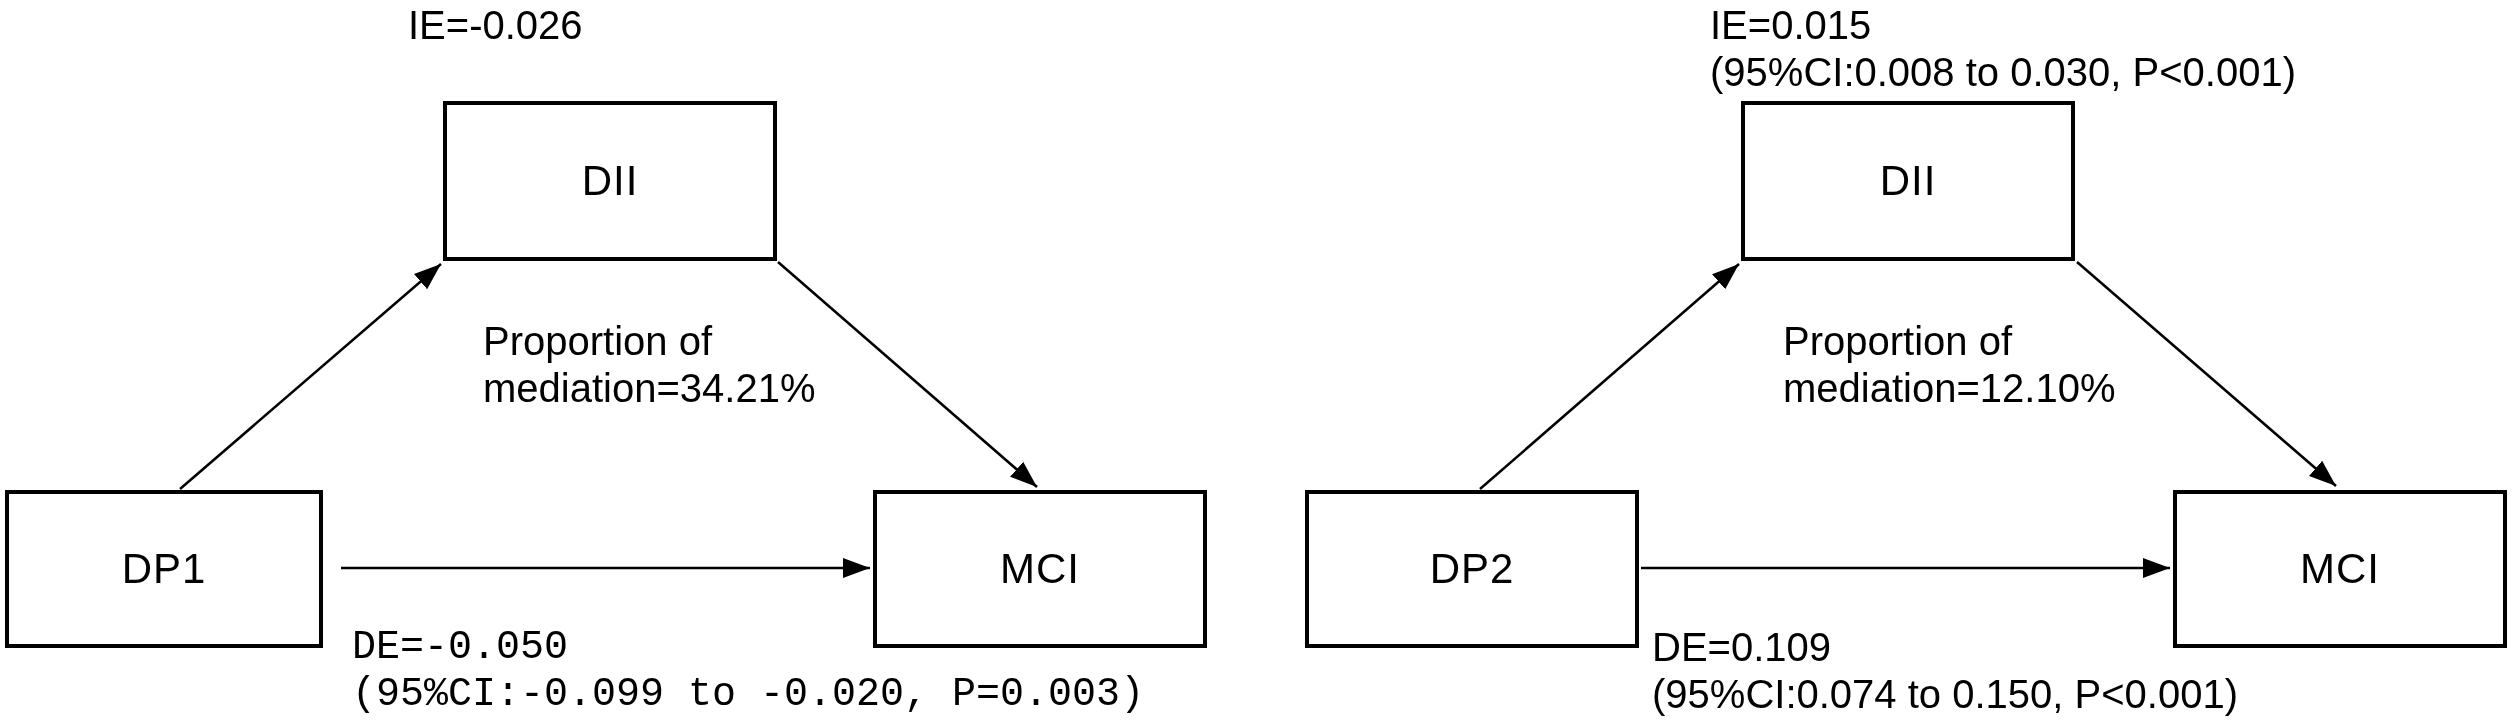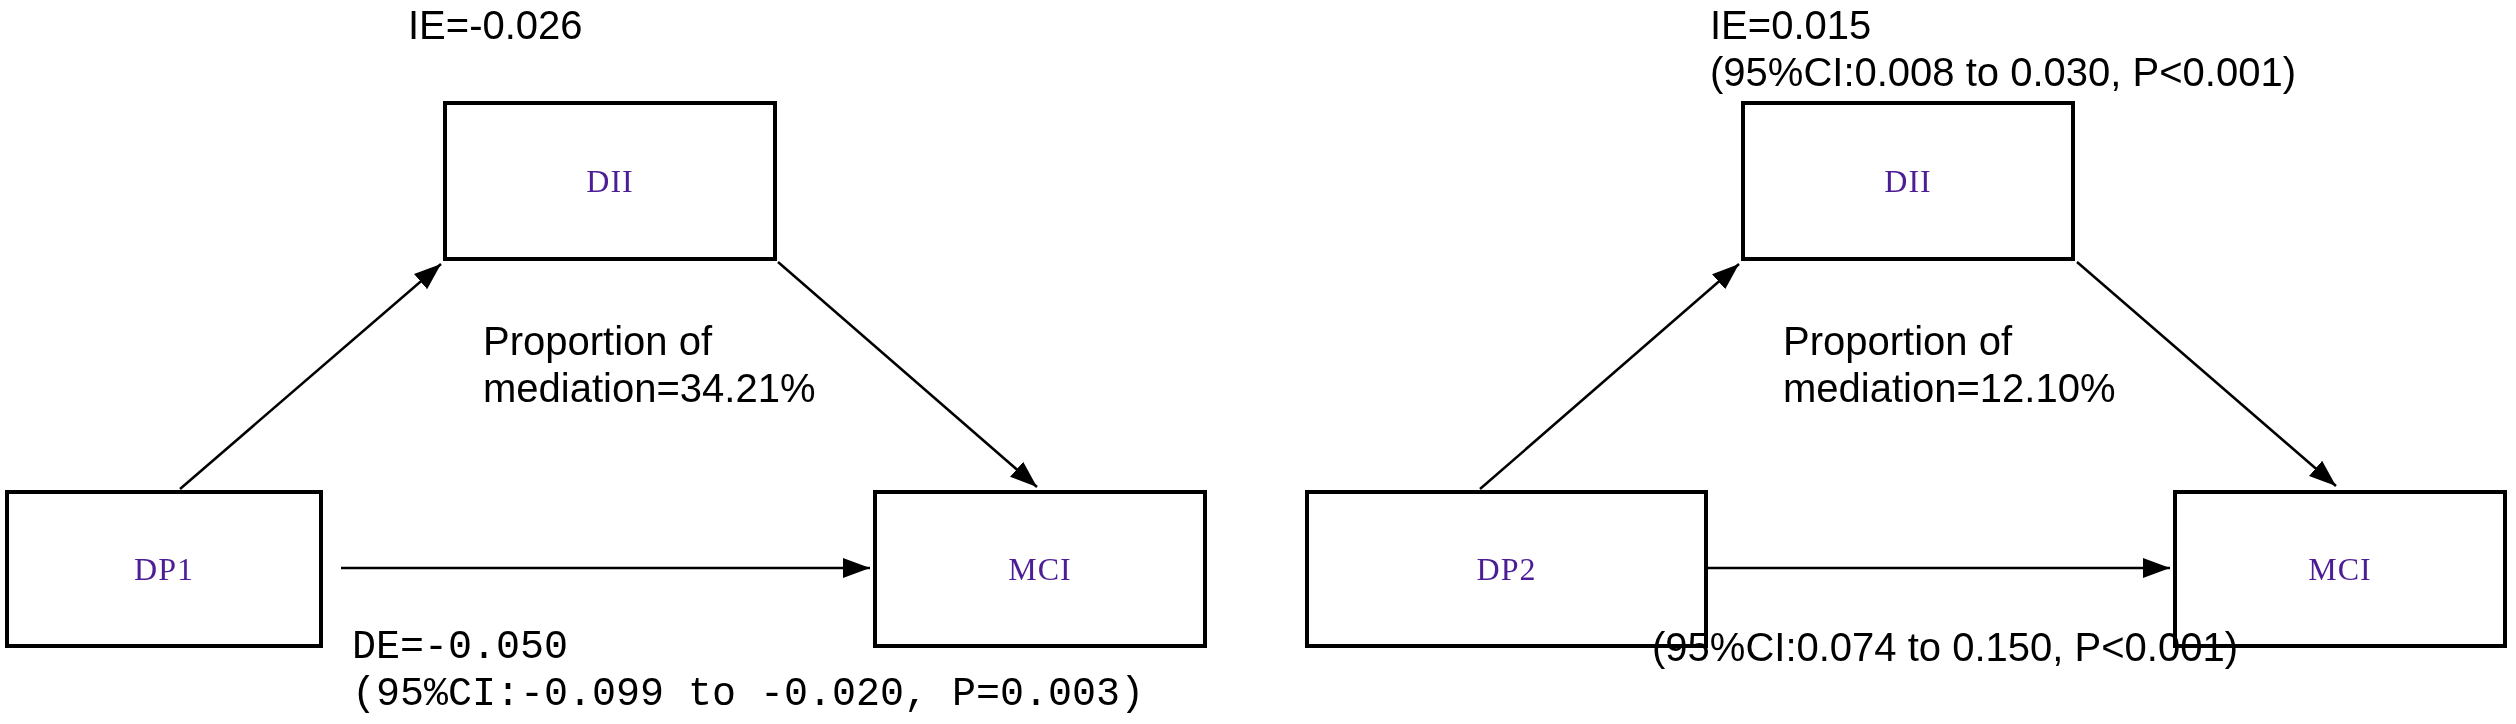--- a/index.html
+++ b/index.html
@@ -26,43 +26,42 @@
   .node-box {
     position: absolute;
     box-sizing: border-box;
     border: 4px solid #000000;
     background: #ffffff;
     display: flex;
     align-items: center;
     justify-content: center;
   }
   .node-label {
-    font-size: 32px;
+    font-size: 42px;
     line-height: 1;
-    color: #4c1d95;
+    color: #000000;
     letter-spacing: 1px;
-    font-family: Liberation Serif, serif;
   }
   .annotation {
     position: absolute;
     font-size: 40px;
     line-height: 47px;
     white-space: nowrap;
     color: #000000;
   }
   
   .dii-box-1  { left: 443px;  top: 101px; width: 334px; height: 160px; }
   .dp-box-1   { left: 5px;    top: 490px; width: 318px; height: 158px; }
   .mci-box-1  { left: 873px;  top: 490px; width: 334px; height: 158px; }
   .ie-text-1  { left: 408px;  top: 2px; }
   .prop-text-1{ left: 483px;  top: 318px; }
   .de-text-1  { left: 352px;  top: 624px; font-family: Liberation Mono, monospace; }
   
   .dii-box-2  { left: 1741px; top: 101px; width: 334px; height: 160px; }
-  .dp-box-2   { left: 1305px; top: 490px; width: 403px; height: 158px; }
+  .dp-box-2   { left: 1305px; top: 490px; width: 334px; height: 158px; }
   .mci-box-2  { left: 2173px; top: 490px; width: 334px; height: 158px; }
   .ie-text-2  { left: 1710px; top: 2px; }
   .prop-text-2{ left: 1783px; top: 318px; }
   .de-text-2  { left: 1652px; top: 624px; }
 </style>
 </head>
 <body>
 
 <div class="figure">
 
@@ -130,18 +129,19 @@
 
     <div class="node-box dp-box-2">
       <span class="node-label">DP2</span>
     </div>
 
     <div class="node-box mci-box-2">
       <span class="node-label">MCI</span>
     </div>
 
     <div class="annotation de-text-2">
+      <div>DE=0.109</div>
       <div>(95%CI:0.074 to 0.150, P&lt;0.001)</div>
     </div>
 
   </div>
 
 </div>
 
 </body></html>

